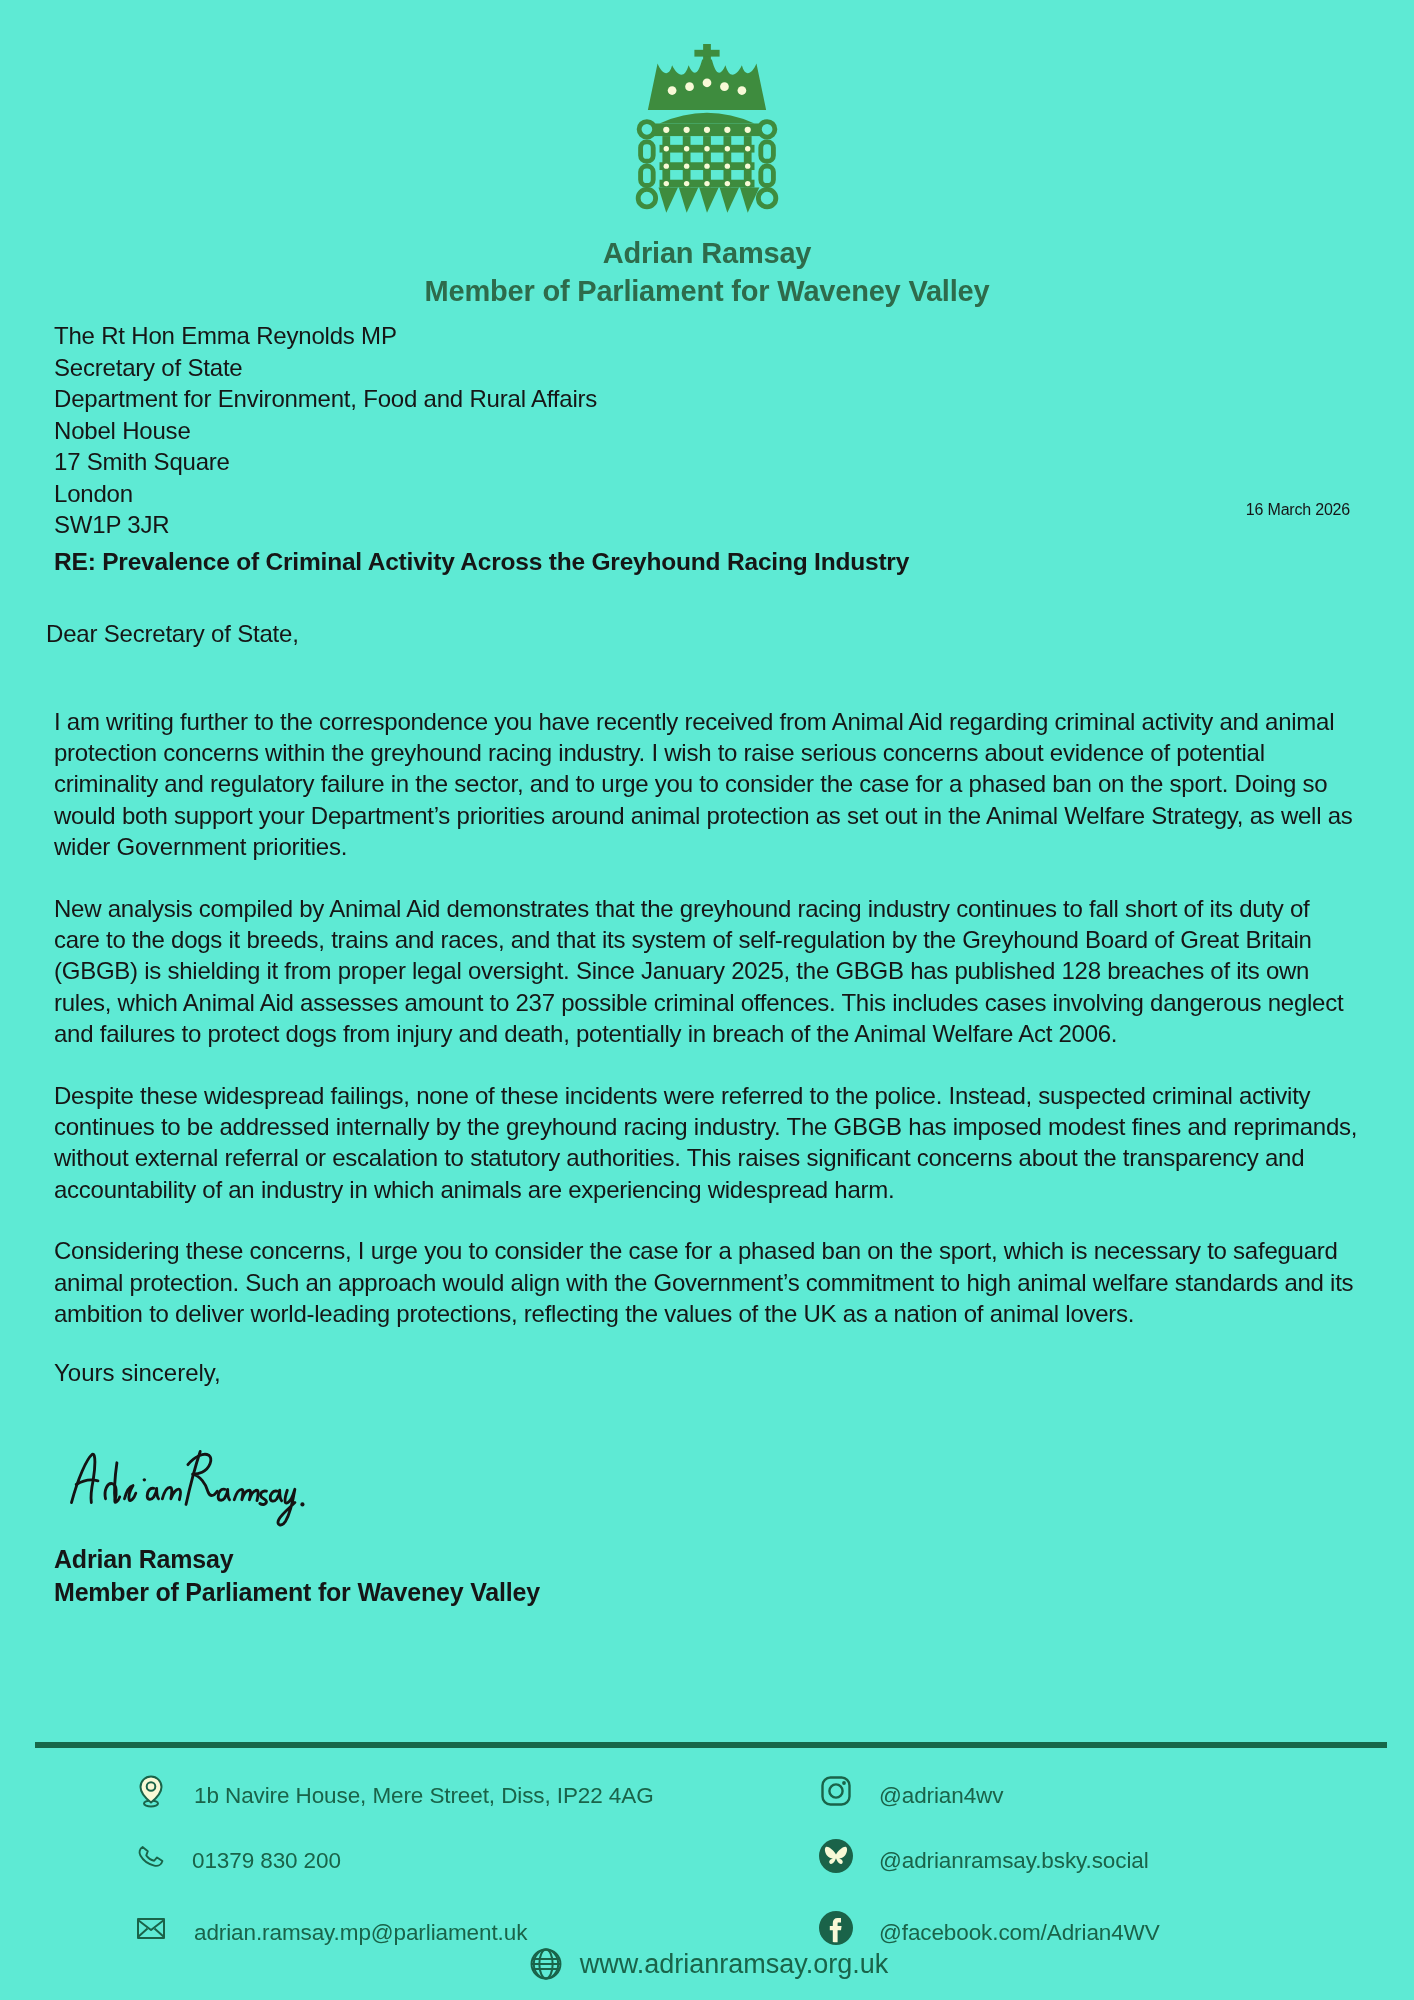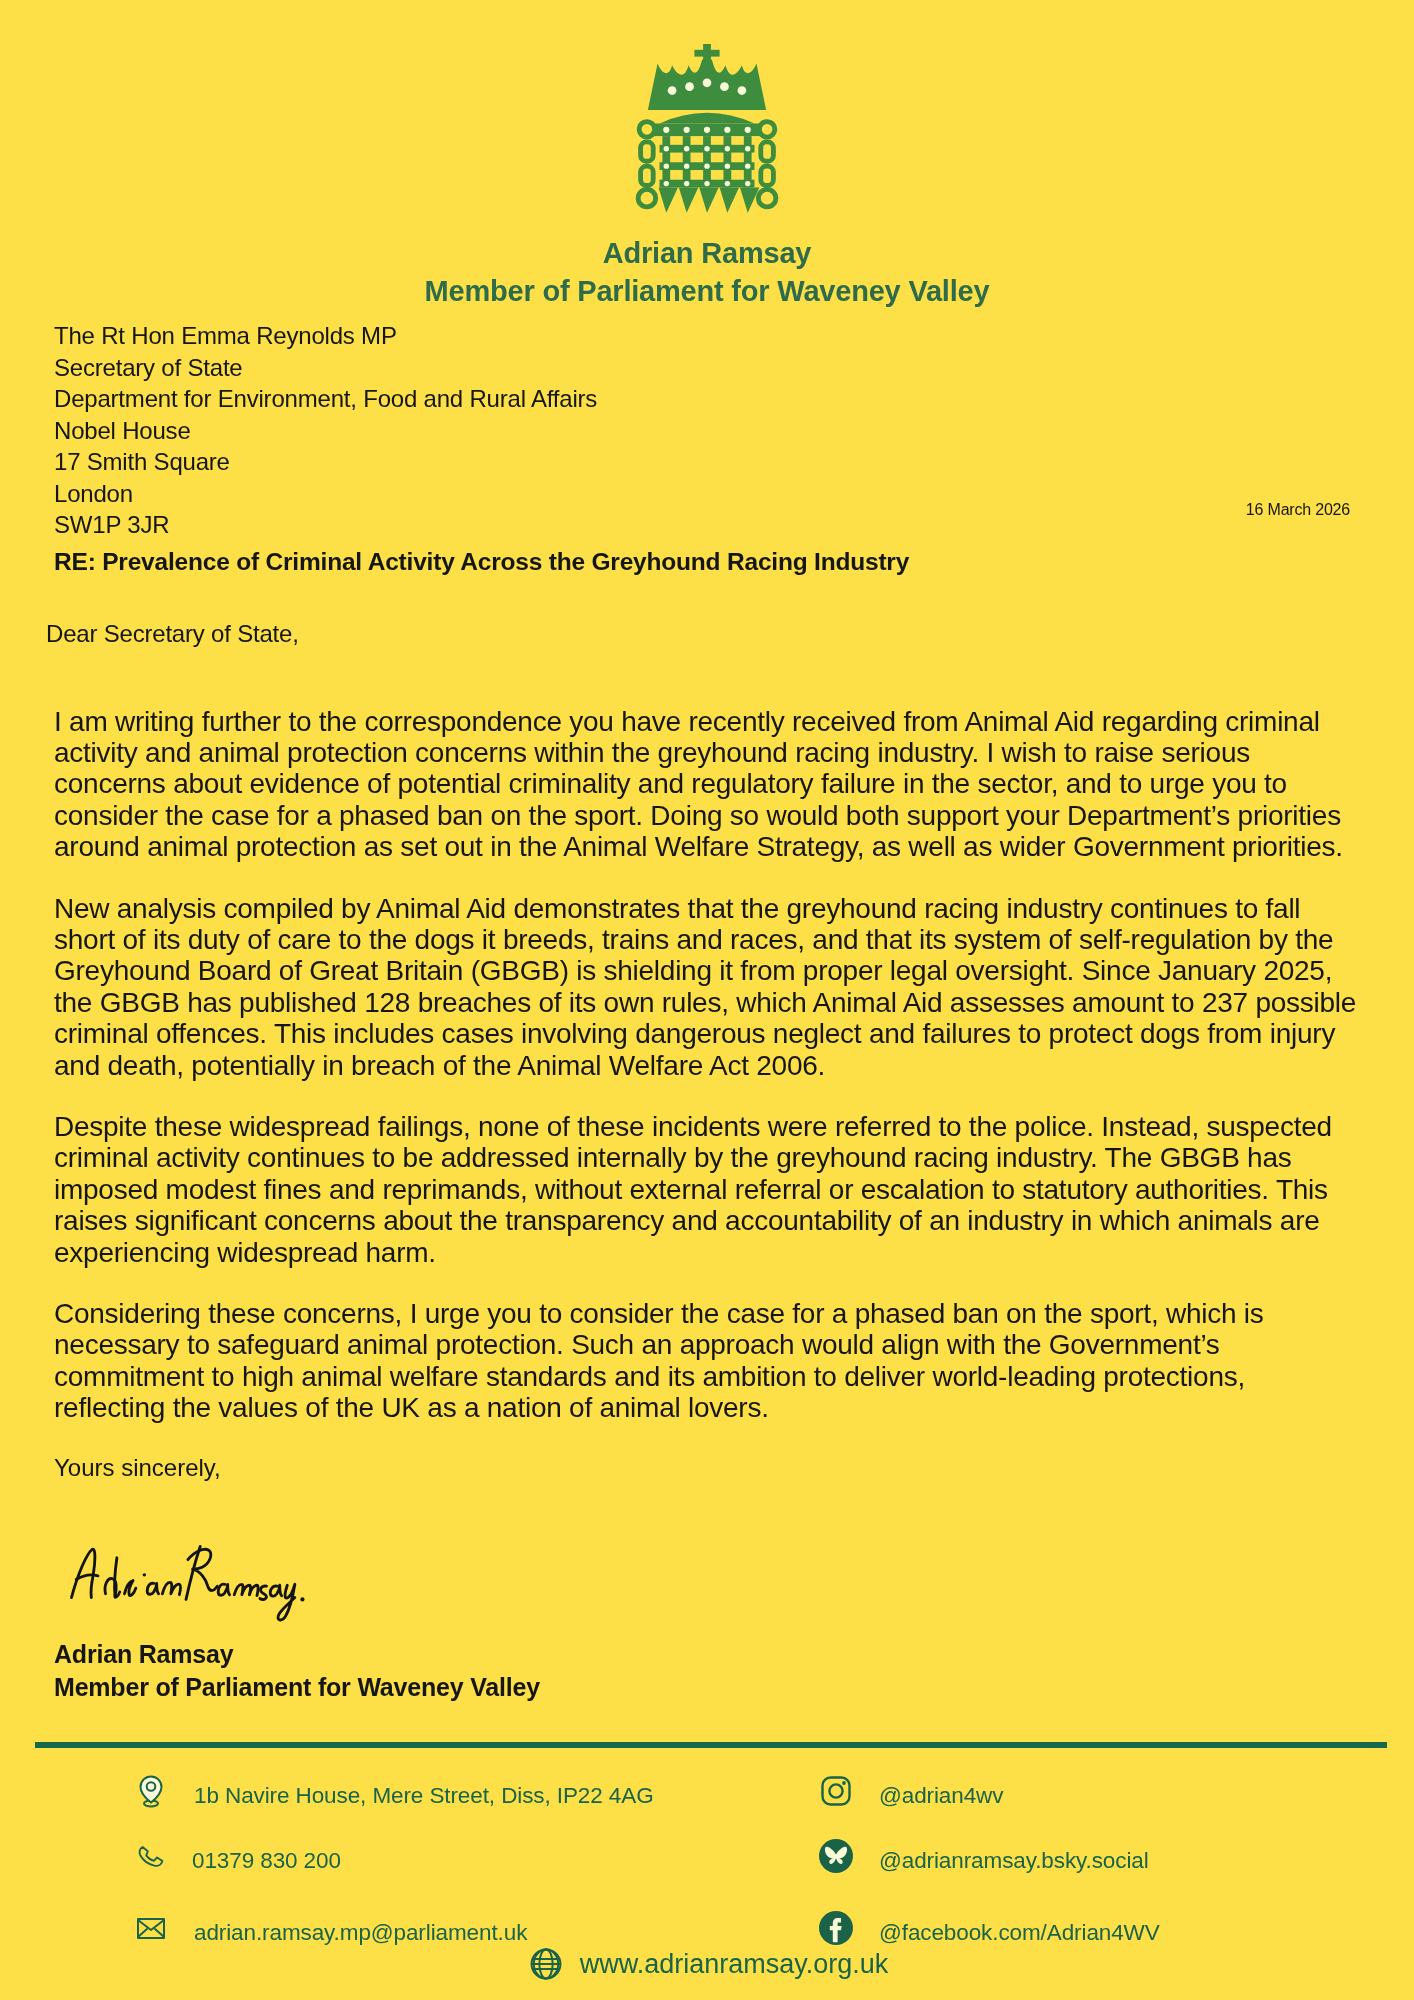--- a/index.html
+++ b/index.html
@@ -1,38 +1,38 @@
 <!DOCTYPE html>
 <html><head>
 <meta charset="utf-8">
 <style>
   html,body{margin:0;padding:0;background:#F8F9D6;}
   .page{
     position:relative;
     width:1414px;height:2000px;
-    background:#fde047;
+    background:#5eead4;
     font-family:"Liberation Sans",sans-serif;
     color:#161616;
     overflow:hidden;
   }
   
   .letterhead{ text-align:center; padding-top:44px; }
   .logo-wrap{ line-height:0; }
   .mp-name, .mp-title{
     color:#2E6B4B; font-weight:bold; font-size:29px; line-height:38px;
     letter-spacing:-0.2px;
   }
   
   .recipient{ margin:10px 54px 0 54px; font-size:24px; line-height:31.5px; letter-spacing:-0.2px; }
   .date{ position:absolute; top:501px; right:64px; font-size:16px; letter-spacing:-0.2px; }
   
   .subject{ margin:7px 54px 0 54px; font-size:24.5px; font-weight:bold; letter-spacing:-0.2px; }
   .salutation{ margin:44px 54px 0 46px; font-size:24px; letter-spacing:-0.2px; }
   .body-block{ margin:58px 56px 0 54px; }
-  .para{ font-size:28px; line-height:31.4px; letter-spacing:-0.25px; margin:0 0 30px 0; }
+  .para{ font-size:24px; line-height:31.4px; letter-spacing:-0.25px; margin:0 0 30px 0; }
   .valediction{ margin:0 54px 0 54px; font-size:24px; }
   .signature-wrap{ margin:34px 0 0 62px; line-height:0; }
   .sig-name,.sig-title{ margin:0 54px; font-size:25px; font-weight:bold; line-height:33px; letter-spacing:-0.2px; }
   .sig-name{ margin-top:10px; }
   
   .rule{ position:absolute; top:1742px; left:35px; width:1352px; height:6px; background:#17684A; }
   .f-row{ position:absolute; display:flex; align-items:flex-end; gap:25px;
           color:#1A6349; font-size:22.5px; letter-spacing:-0.1px; }
   .f-row .icn{ line-height:0; flex:0 0 auto; }
   .row-l{ left:133px; }

